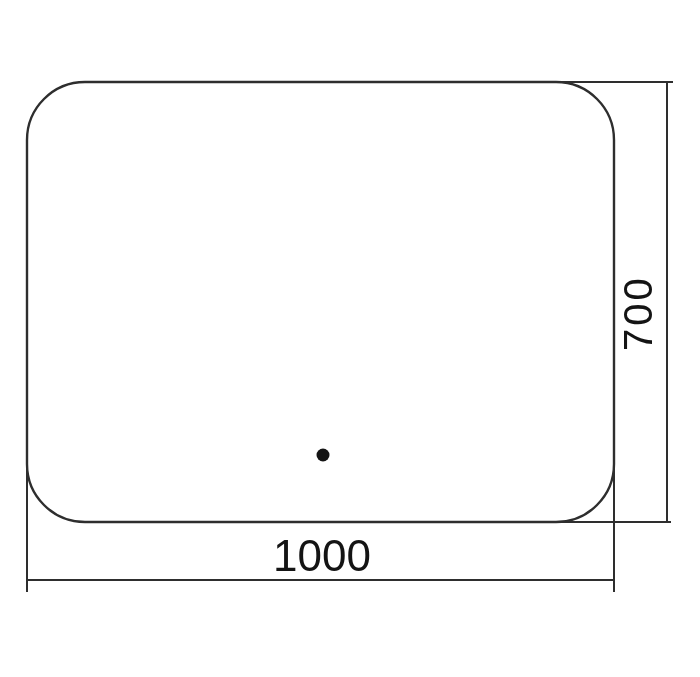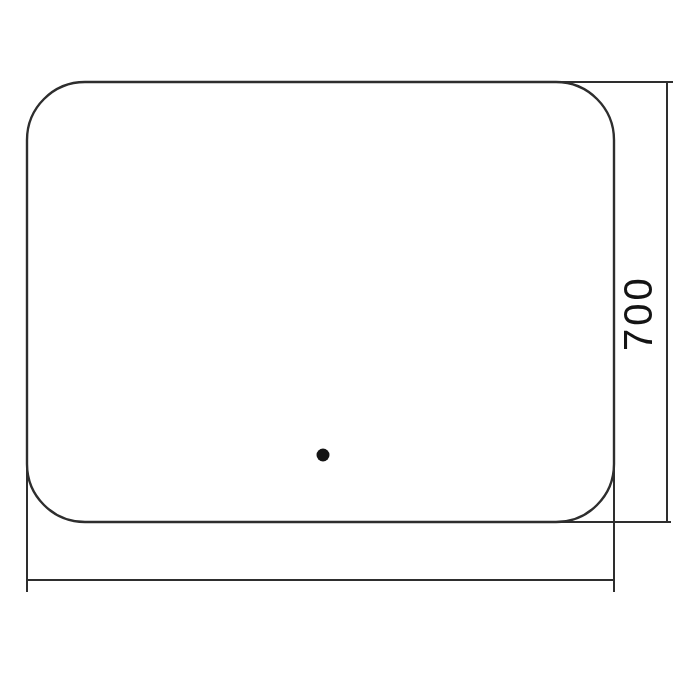--- a/index.html
+++ b/index.html
@@ -68,16 +68,17 @@
     <line x1="667" y1="82" x2="667" y2="522" stroke="var(--line-color)" stroke-width="2"></line>
 
     <line x1="27" y1="450" x2="27" y2="592" stroke="var(--line-color)" stroke-width="2"></line>
     <line x1="614" y1="450" x2="614" y2="592" stroke="var(--line-color)" stroke-width="2"></line>
 
     <line x1="27" y1="580" x2="614" y2="580" stroke="var(--line-color)" stroke-width="2"></line>
 
     <circle cx="323" cy="455" r="6.5" fill="var(--text-color)"></circle>
   </svg>
 
+  <div class="dim-label width">1000</div>
 
   <div class="dim-label height">700</div>
 
 </div>
 
 </body></html>

